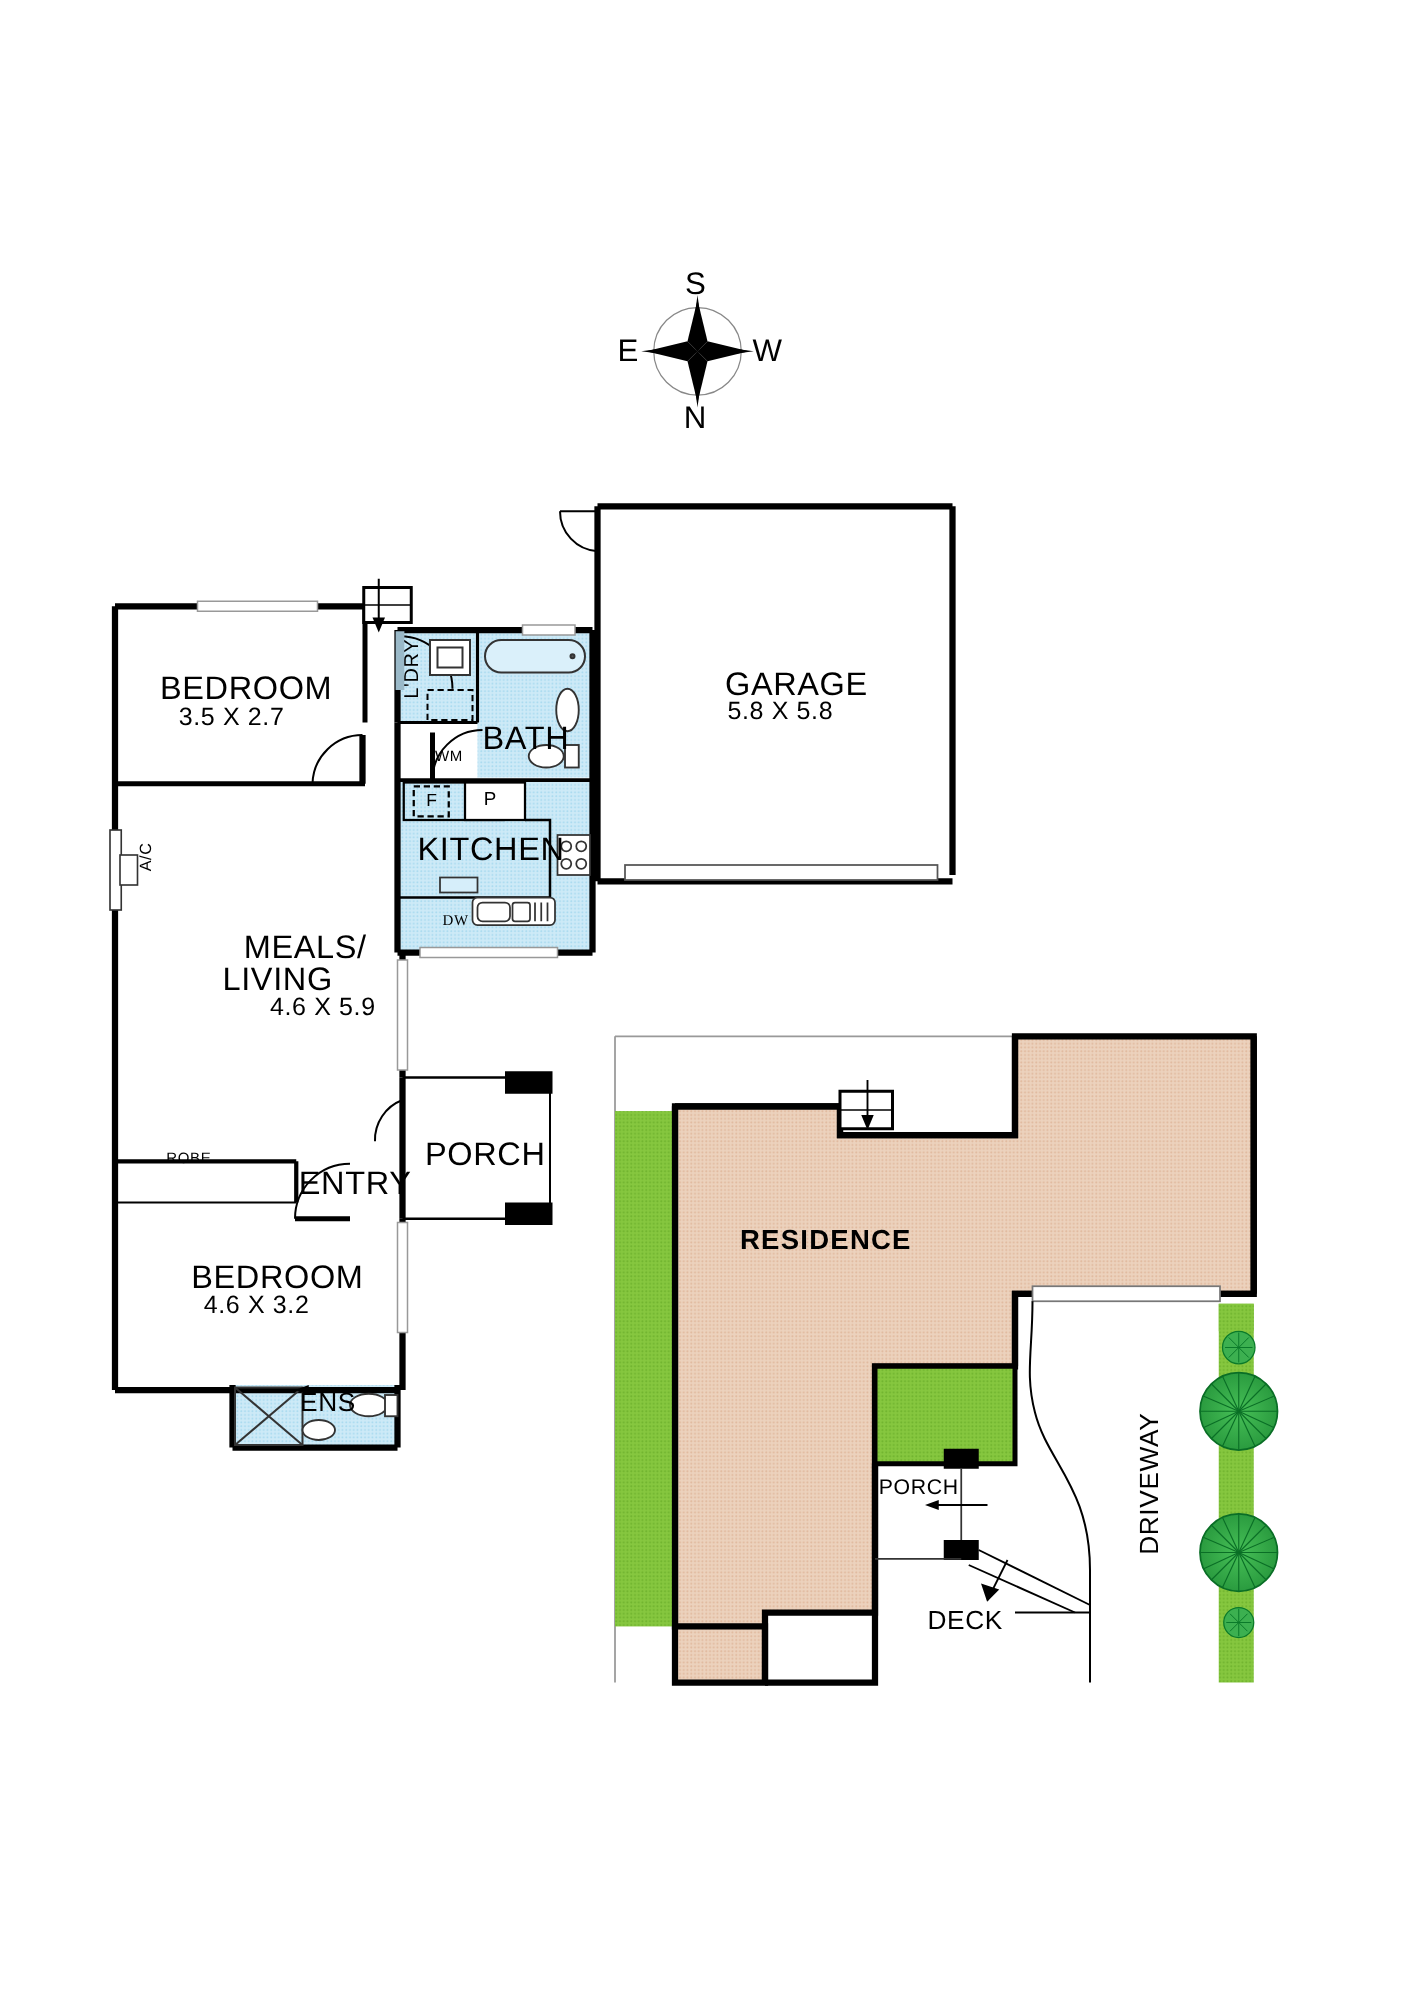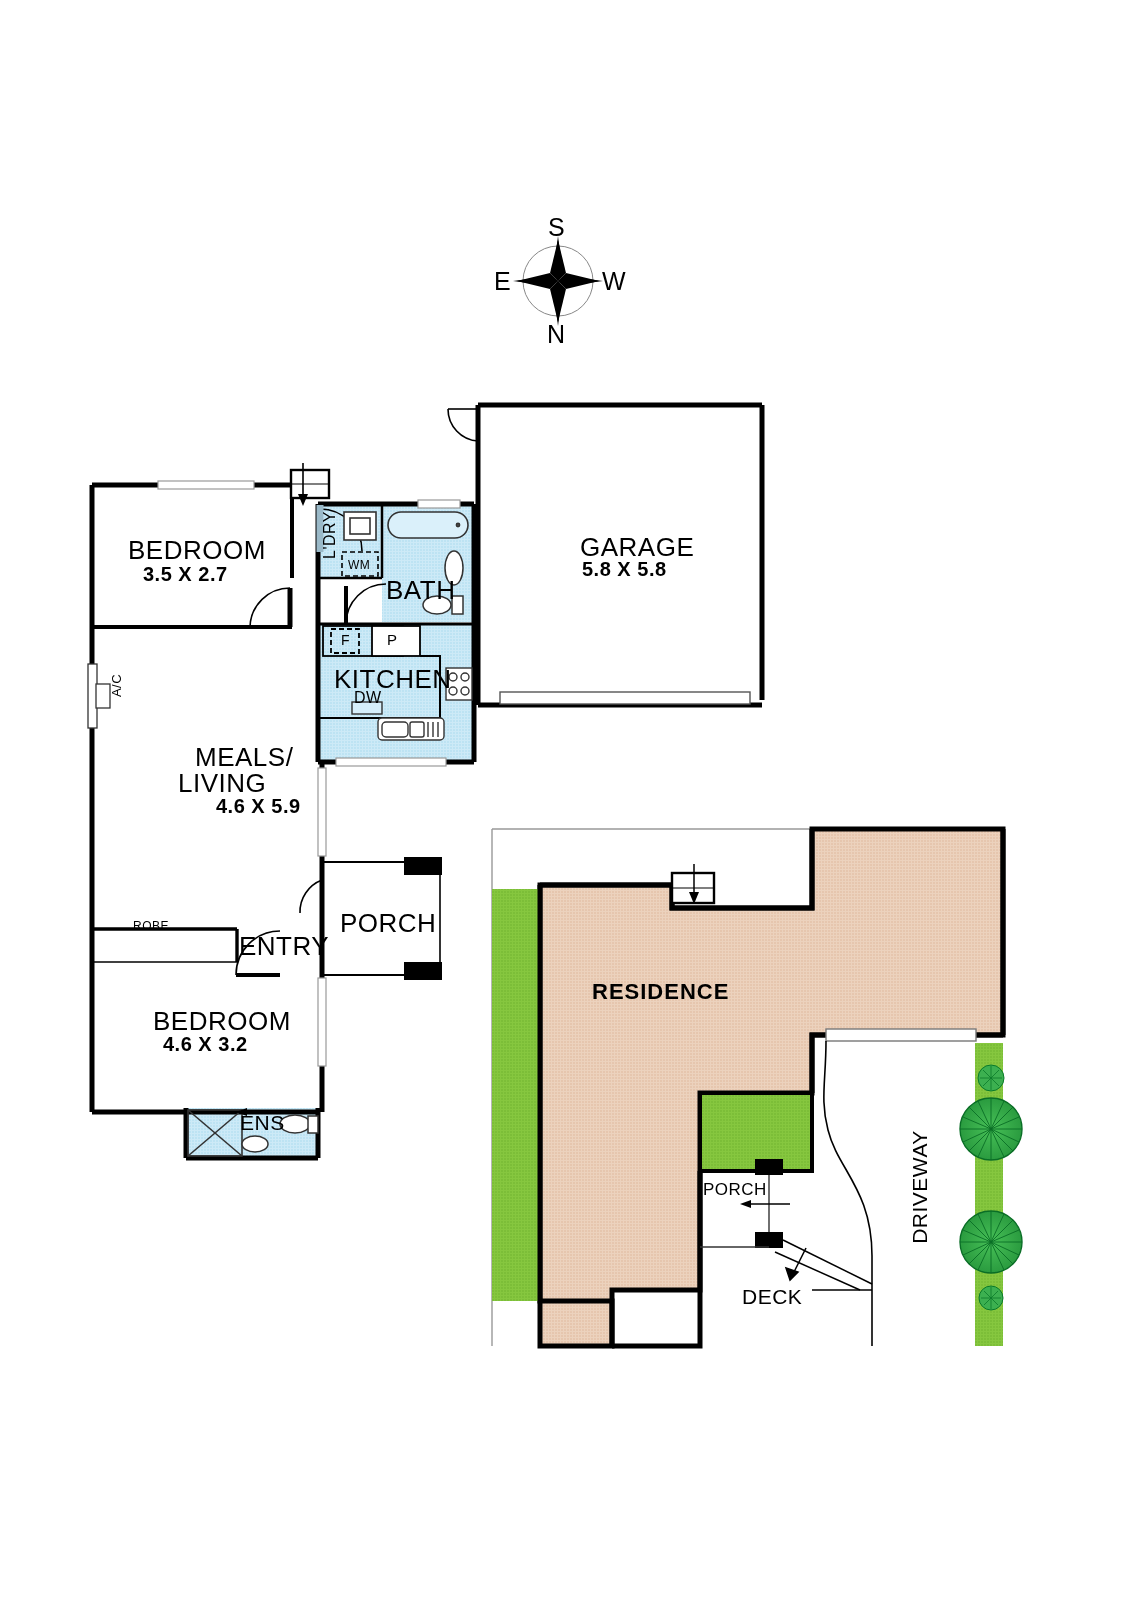--- a/index.html
+++ b/index.html
@@ -17,23 +17,23 @@
   }
   .lbl {
     position: absolute;
     color: #000;
     white-space: nowrap;
     letter-spacing: .5px;
   }
   .rot90 { transform-origin: 50% 50%; transform: rotate(-90deg); }
   .compass-letter { font-size: 25px; font-weight: 400; }
   .roomname { font-size: 26px; font-weight: 400; }
-  .roomdim  { font-size: 20px; font-weight: 700; }
+  .roomdim  { font-size: 20px; font-weight: 400; }
   .smalllbl { font-size: 13px; }
-  .tinylbl  { font-size: 11px; }
+  .tinylbl  { font-size: 11px; margin-top: 40px; }
   svg { display:block; position:absolute; top:0; left:0; }
 </style>
 </head>
 <body>
 
 <div id="page">
 
   <svg width="1131" height="1600" viewBox="0 0 1131 1600">
 
     <defs>
@@ -435,21 +435,21 @@
   <div class="lbl roomname" style="left:340px; top:908px;">PORCH</div>
 
   <div class="lbl roomname" style="left:153px; top:1006px;">BEDROOM</div>
   <div class="lbl roomdim" style="left:163px; top:1033px;">4.6 X 3.2</div>
 
   <div class="lbl" style="left:240px; top:1111px; font-size:21px;">ENS</div>
 
   <div class="lbl tinylbl" style="left:348px; top:558px; font-size:12px;">WM</div>
   <div class="lbl" style="left:341px; top:632px; font-size:14px;">F</div>
   <div class="lbl" style="left:387px; top:631px; font-size:15px;">P</div>
-  <div class="lbl tinylbl" style="left:354px; top:689px; font-size:16px;">DW</div>
+  <div class="lbl tinylbl" style="left:354px; top:689px; font-size:12px;font-family:Liberation Serif, serif;">DW</div>
   <div class="lbl rot90" style="left:96px; top:678px; width:40px; font-size:13px; text-align:center;">A/C</div>
   <div class="lbl" style="left:133px; top:919px; font-size:12px;">ROBE</div>
 
   <div class="lbl" style="left:592px; top:979px; font-size:22px; font-weight:700; letter-spacing:1px;">RESIDENCE</div>
   <div class="lbl rot90" style="left:855px; top:1175px; width:130px; font-size:21px; text-align:center;">DRIVEWAY</div>
   <div class="lbl" style="left:703px; top:1180px; font-size:17px;">PORCH</div>
   <div class="lbl" style="left:742px; top:1285px; font-size:21px;">DECK</div>
 
 </div>
 

